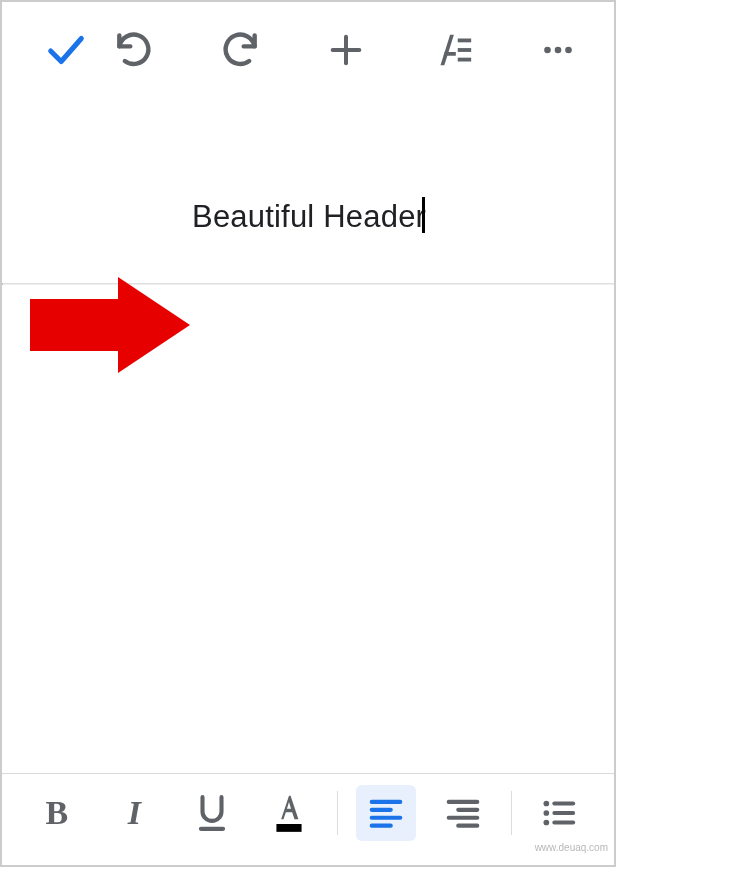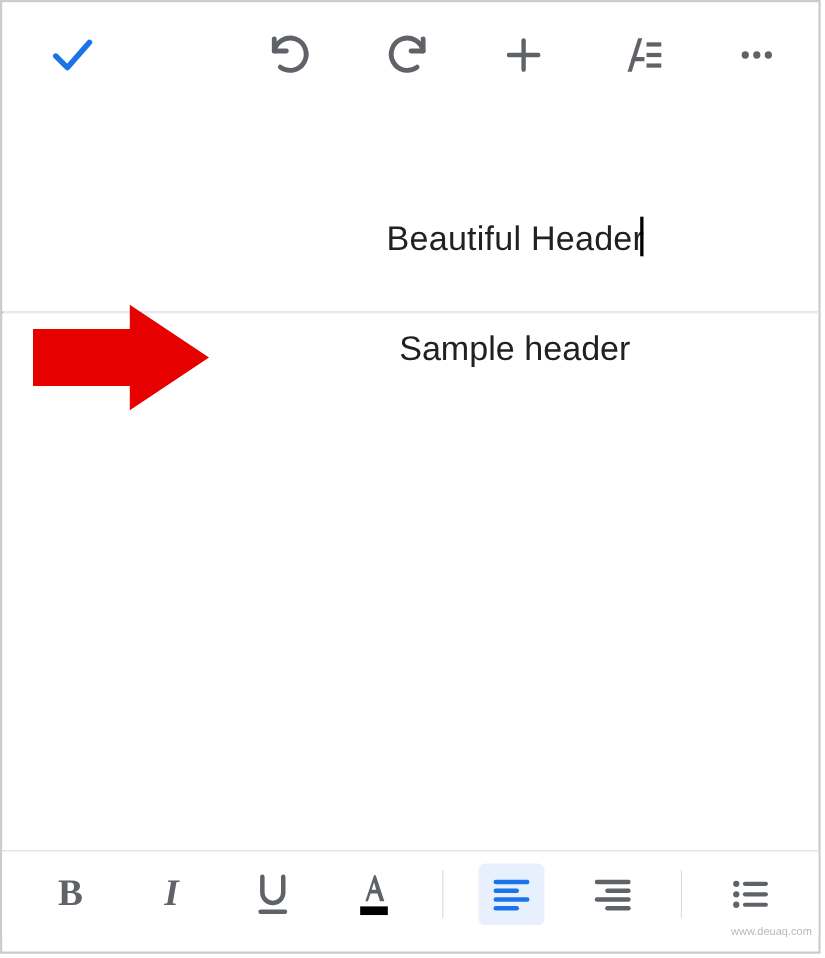--- a/index.html
+++ b/index.html
@@ -7,26 +7,25 @@
     margin: 0;
     padding: 0;
     width: 750px;
     height: 871px;
     font-family: Arial, Helvetica, sans-serif;
     background: #fff;
     position: relative;
     overflow: hidden;
   }
   .app {
-    width: 746px;
+    width: 616px;
     height: 867px;
     border: 2px solid #ccc;
     position: relative;
     background: #fff;
-    text-align: center;
   }
   
   .top-toolbar {
     height: 95px;
     display: flex;
     align-items: center;
     padding: 0 20px;
   }
   .top-toolbar .check {
     margin-right: auto;
@@ -206,23 +205,20 @@
     <svg class="arrow" viewBox="0 0 160 96">
       <polygon points="0,22 88,22 88,0 160,48 88,96 88,74 0,74" fill="#e60000"></polygon>
     </svg>
 
     <div class="header-region">
       <span class="header-text">Beautiful Header</span><span class="cursor-caret"></span>
     </div>
 
     <hr class="divider">
 
-    <div class="body-region">
-      <span class="body-text">Sample header</span>
-    </div>
   </div>
 
   <div class="bottom-toolbar">
     <div class="bt-btn">
       <span class="bold-glyph">B</span>
     </div>
     <div class="bt-btn">
       <span class="italic-glyph">I</span>
     </div>
     <div class="bt-btn">

